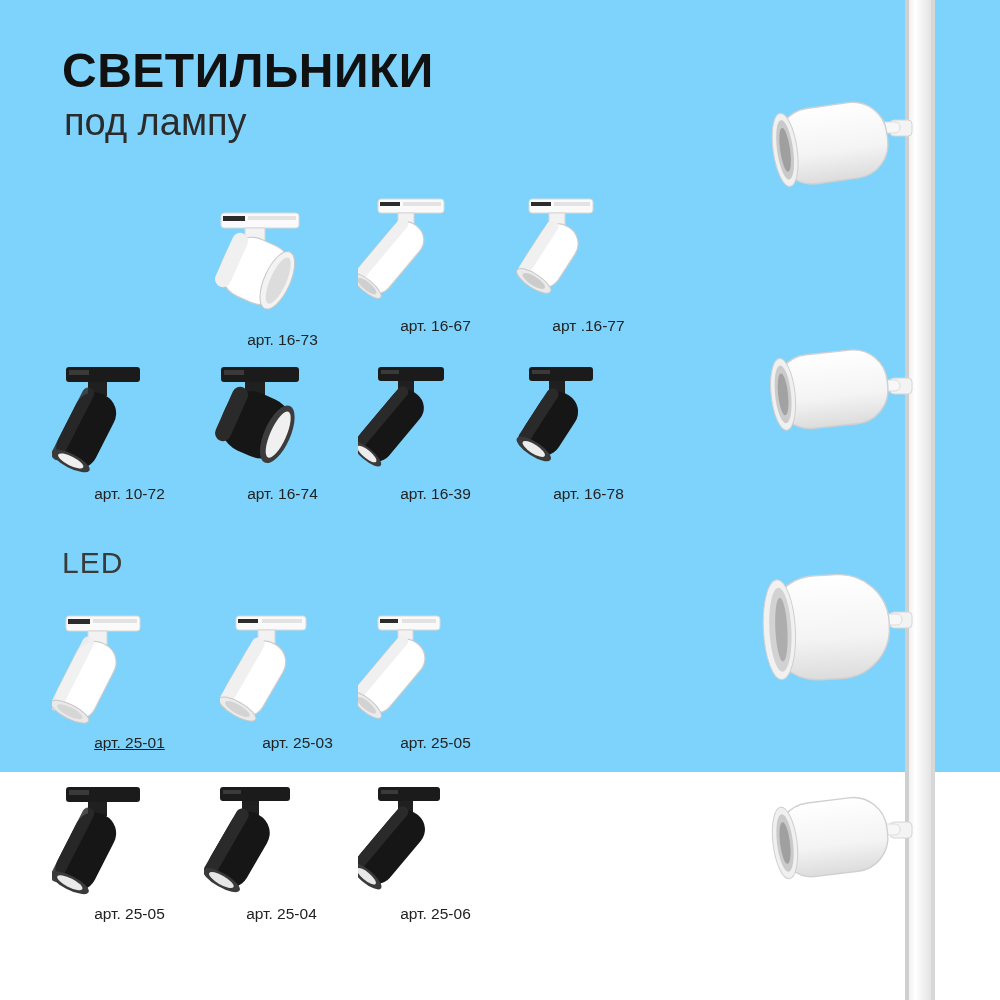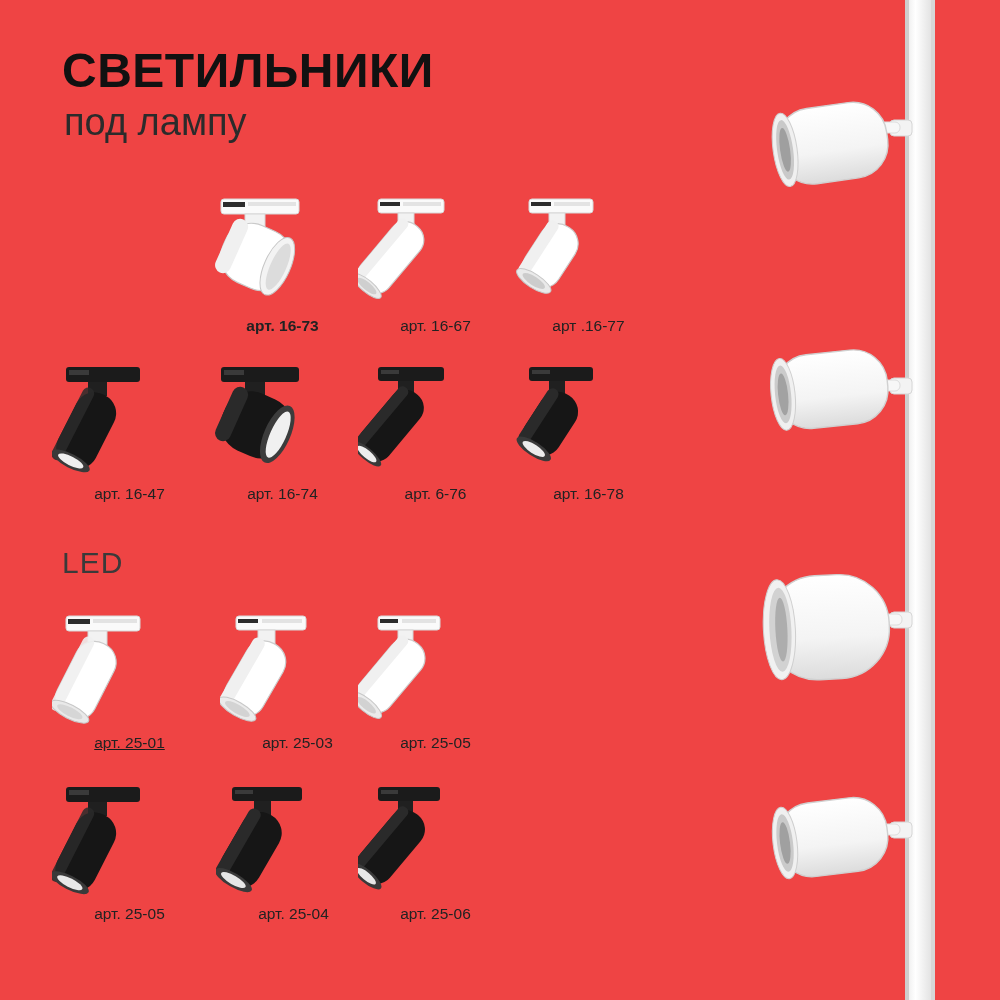--- a/index.html
+++ b/index.html
@@ -12,22 +12,22 @@
     height: 1000px;
     font-family: "Liberation Sans", sans-serif;
     color: #1a1a1a;
     overflow: hidden;
     position: relative;
   }
 
   .page {
     position: relative;
     width: 1000px;
-    height: 1000px;
-    background: #ef4444;
+    height: 772px;
+    background: #7dd3fc;
   }
 
   
   .heading {
     position: absolute;
     left: 62px;
     top: 46px;
   }
   .title {
     font-size: 48px;
@@ -89,21 +89,21 @@
 <div class="page">
 
   <div class="heading">
     <h1 class="title">СВЕТИЛЬНИКИ</h1>
     <div class="subtitle">под лампу</div>
   </div>
 
   <div class="section-label" style="left:62px; top:546px;">LED</div>
 
 
-  <div class="cell" style="left:205px; top:195px;font-weight:bold;">
+  <div class="cell" style="left:205px; top:209px;">
     <div class="fig">
       <svg class="lampsvg" width="155" height="120" viewBox="0 0 155 120">
         <rect x="16" y="4" width="78" height="15" rx="3" fill="#fafafa" stroke="#d8d8d8" stroke-width="1"></rect>
         <rect x="18" y="7" width="22" height="5" fill="#2c2c2c"></rect>
         <rect x="43" y="7" width="48" height="4" fill="#e3e3e3"></rect>
         <rect x="40" y="19" width="20" height="15" fill="#f2f2f2" stroke="#d5d5d5" stroke-width="1"></rect>
         <g transform="rotate(24 52 48)">
           <rect x="22" y="30" width="70" height="62" rx="28" fill="#ffffff" stroke="#cacaca" stroke-width="1.2"></rect>
           <rect x="22" y="32" width="16" height="58" rx="8" fill="#f0f0f0"></rect>
           <ellipse cx="80" cy="61" rx="13" ry="31" fill="#f3f3f3" stroke="#c6c6c6" stroke-width="1"></ellipse>
@@ -157,21 +157,21 @@
         <rect x="17" y="7" width="20" height="5" fill="#3a3a3a"></rect>
         <rect x="36" y="19" width="19" height="14" fill="#202020"></rect>
         <g transform="rotate(27 46 40)">
           <rect x="27" y="30" width="42" height="80" rx="20" fill="#161616"></rect>
           <rect x="27" y="30" width="12" height="80" rx="6" fill="#2a2a2a" opacity="0.85"></rect>
           <ellipse cx="48" cy="104" rx="21" ry="7" fill="#3a3a3a"></ellipse>
           <ellipse cx="48" cy="104" rx="14" ry="4.5" fill="#efefef"></ellipse>
         </g>
       </svg>
     </div>
-    <div class="art-label">арт. 16-47</div>
+    <div class="art-label">арт. 10-72</div>
   </div>
 
   <div class="cell" style="left:205px; top:363px;">
     <div class="fig">
       <svg class="lampsvg" width="155" height="120" viewBox="0 0 155 120">
         <rect x="16" y="4" width="78" height="15" rx="3" fill="#1b1b1b"></rect>
         <rect x="19" y="7" width="20" height="5" fill="#3a3a3a"></rect>
         <rect x="40" y="19" width="20" height="15" fill="#202020"></rect>
         <g transform="rotate(24 52 48)">
           <rect x="22" y="30" width="70" height="62" rx="28" fill="#161616"></rect>
@@ -191,21 +191,21 @@
         <rect x="23" y="7" width="18" height="4" fill="#3a3a3a"></rect>
         <rect x="40" y="18" width="16" height="14" fill="#202020"></rect>
         <g transform="rotate(40 50 42)">
           <rect x="32" y="28" width="36" height="82" rx="17" fill="#161616"></rect>
           <rect x="32" y="30" width="11" height="78" rx="5" fill="#2a2a2a"></rect>
           <ellipse cx="50" cy="106" rx="18" ry="6" fill="#3a3a3a"></ellipse>
           <ellipse cx="50" cy="106" rx="12" ry="4" fill="#ededed"></ellipse>
         </g>
       </svg>
     </div>
-    <div class="art-label">арт. 6-76</div>
+    <div class="art-label">арт. 16-39</div>
   </div>
 
   <div class="cell" style="left:511px; top:363px;">
     <div class="fig">
       <svg class="lampsvg" width="155" height="120" viewBox="0 0 155 120">
         <rect x="18" y="4" width="64" height="14" rx="3" fill="#1b1b1b"></rect>
         <rect x="21" y="7" width="18" height="4" fill="#3a3a3a"></rect>
         <rect x="38" y="18" width="16" height="14" fill="#202020"></rect>
         <g transform="rotate(33 50 44)">
           <rect x="30" y="30" width="40" height="68" rx="19" fill="#161616"></rect>
@@ -282,21 +282,21 @@
           <rect x="27" y="30" width="42" height="82" rx="20" fill="#161616"></rect>
           <rect x="27" y="30" width="12" height="82" rx="6" fill="#2a2a2a" opacity="0.85"></rect>
           <ellipse cx="48" cy="106" rx="21" ry="7" fill="#3a3a3a"></ellipse>
           <ellipse cx="48" cy="106" rx="14" ry="4.5" fill="#e9e9e9"></ellipse>
         </g>
       </svg>
     </div>
     <div class="art-label">арт. 25-05</div>
   </div>
 
-  <div class="cell" style="left:216px; top:783px;">
+  <div class="cell" style="left:204px; top:783px;">
     <div class="fig">
       <svg class="lampsvg" width="155" height="120" viewBox="0 0 155 120">
         <rect x="16" y="4" width="70" height="14" rx="3" fill="#1b1b1b"></rect>
         <rect x="19" y="7" width="18" height="4" fill="#3a3a3a"></rect>
         <rect x="38" y="18" width="17" height="14" fill="#202020"></rect>
         <g transform="rotate(30 48 42)">
           <rect x="28" y="30" width="42" height="80" rx="20" fill="#161616"></rect>
           <rect x="28" y="32" width="13" height="76" rx="6" fill="#2a2a2a"></rect>
           <ellipse cx="49" cy="105" rx="21" ry="7" fill="#3a3a3a"></ellipse>
           <ellipse cx="49" cy="105" rx="14" ry="4.5" fill="#e6e6e6"></ellipse>

